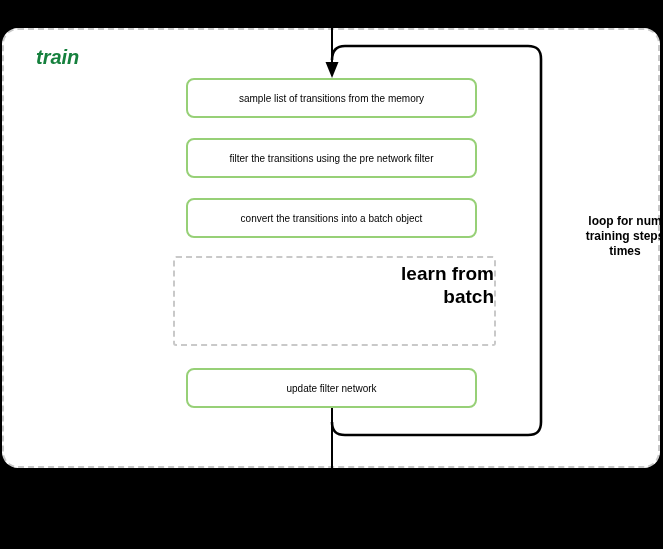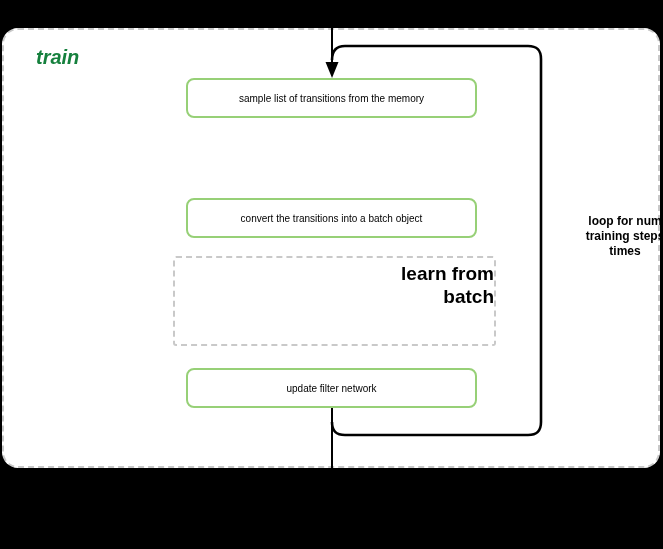--- a/index.html
+++ b/index.html
@@ -93,20 +93,23 @@
 
     <path d="M332 60 C332 51 336 46 345 46 L528 46 C537 46 541 50 541 59 L541 422 C541 431 537 435 528 435 L345 435 C336 435 332 431 332 422" stroke="var(--line,#000)" stroke-width="2.6" fill="none" stroke-linejoin="round"></path>
 
     <path d="M332 406 L332 468" stroke="var(--line,#000)" stroke-width="2" fill="none"></path>
   </svg>
 
   <div class="step-box step-1">
     <span>sample list of transitions from the memory</span>
   </div>
 
+  <div class="step-box step-2">
+    <span>filter the transitions using the pre network filter</span>
+  </div>
 
   <div class="step-box step-3">
     <span>convert the transitions into a batch object</span>
   </div>
 
   <div class="subprocess-box">
     <div class="subprocess-label">learn from
 batch</div>
   </div>
 

